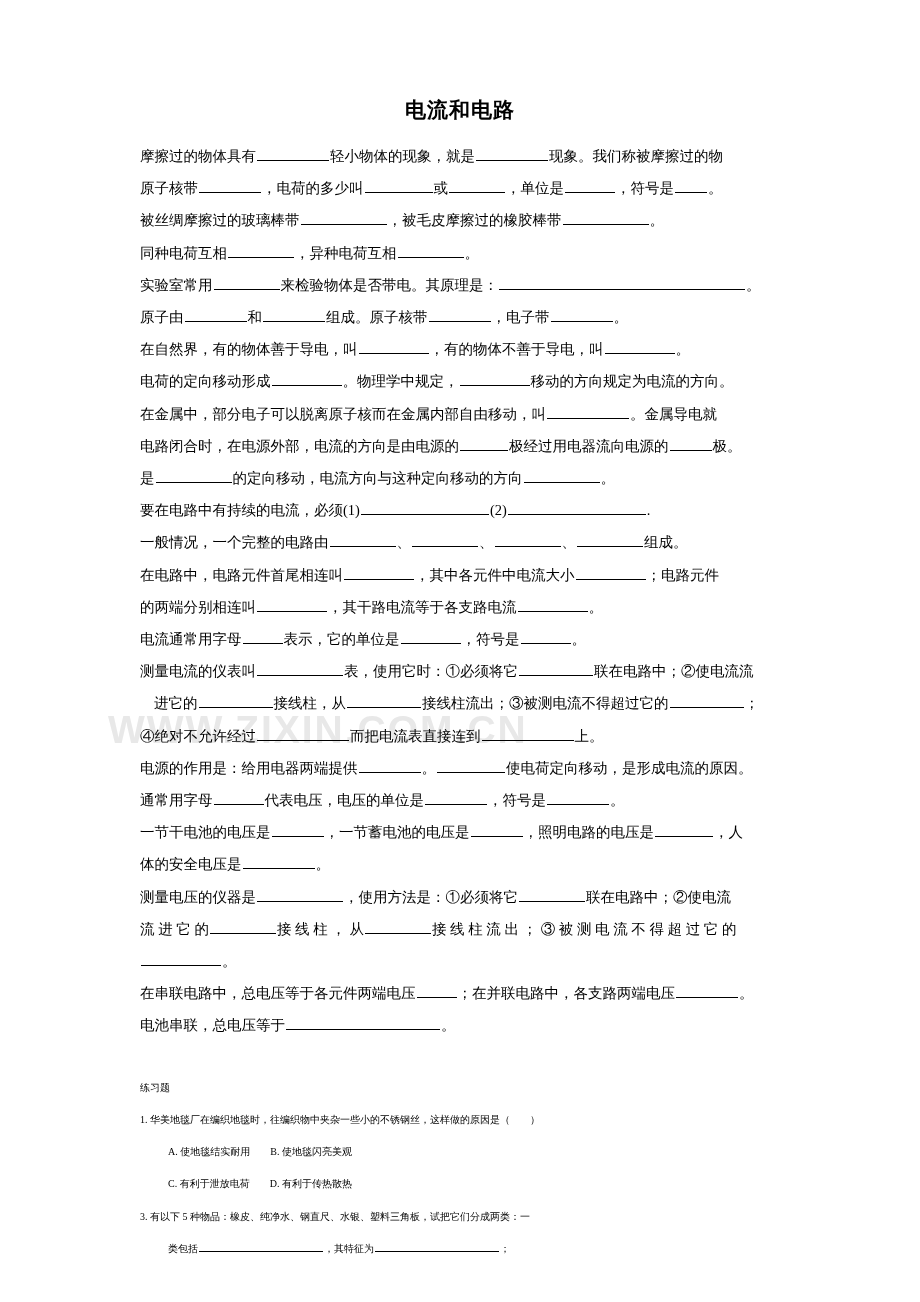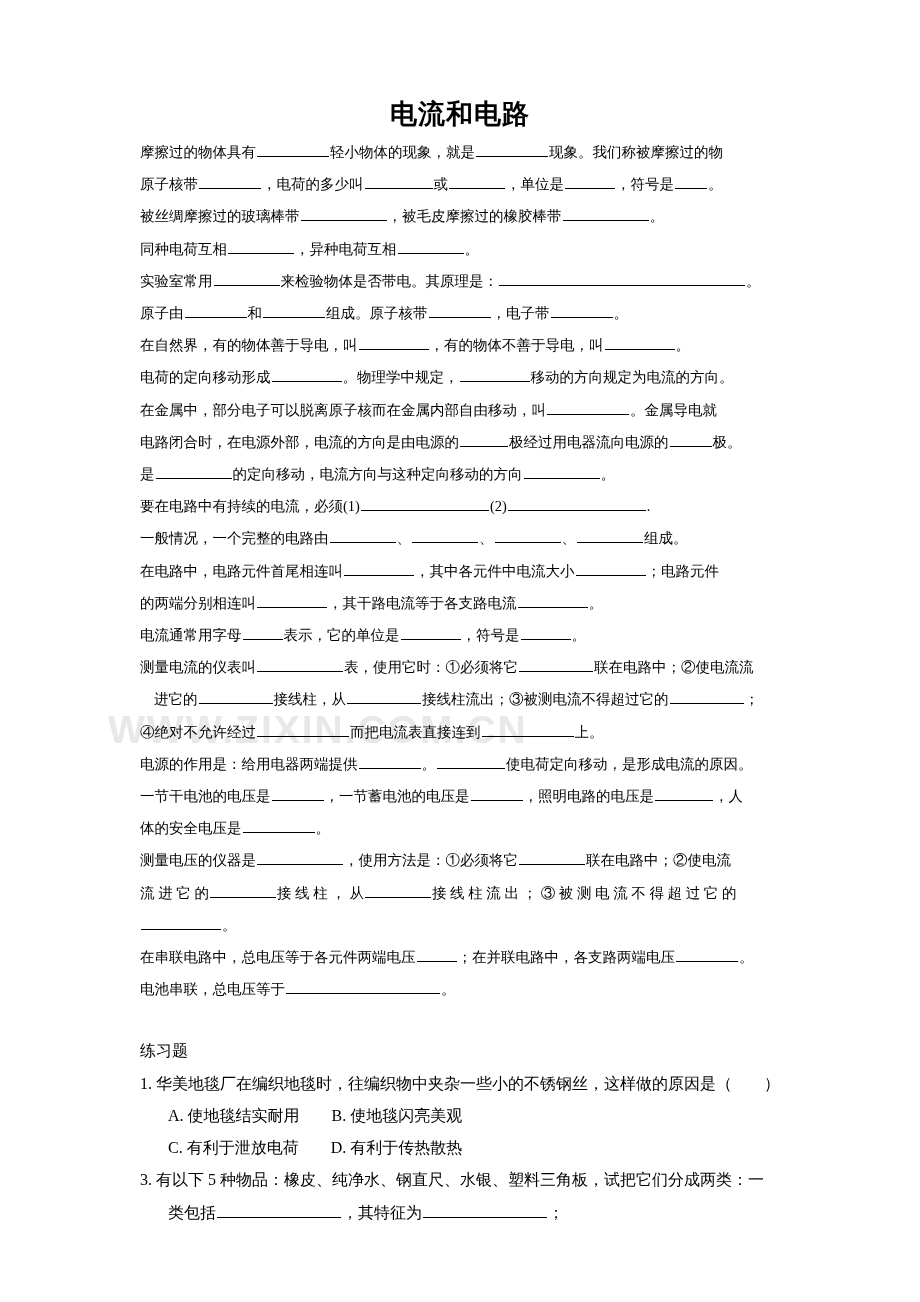--- a/index.html
+++ b/index.html
@@ -37,24 +37,24 @@
     pointer-events: none;
     white-space: nowrap;
   }
   .content {
     position: relative;
     z-index: 1;
     padding: 0 133px 0 133px;
   }
   h1.doc-title {
     font-family: "Liberation Sans", sans-serif;
-    font-size: 27px;
+    font-size: 21px;
     font-weight: bold;
     text-align: center;
-    margin: 96px 0 8px 0;
+    margin: 96px 0 20px 0;
     letter-spacing: 1px;
   }
   p.line {
     font-size: 14.5px;
     line-height: 25.2px;
     margin: 7px;
     text-align: justify;
     text-justify: inter-ideograph;
   }
   p.line.just {
@@ -64,21 +64,21 @@
     display: inline-block;
     border-bottom: 1px solid #000;
     height: 14px;
     vertical-align: baseline;
     margin: 0 1px;
   }
   .section-gap {
     height: 22px;
   }
   .exercises p.line {
-    font-size: 16px;
+    font-size: 10px;
     line-height: 25.2px;
   }
   .indent-1 {
     padding-left: 28px;
   }
 </style>
 </head>
 <body>
 
 <div class="page">
@@ -103,20 +103,21 @@
         <p class="line"><span>是</span><span class="blank" style="width: 76px;"></span><span>的定向移动，电流方向与这种定向移动的方向</span><span class="blank" style="width: 76px;"></span><span>。</span></p>
         <p class="line"><span>要在电路中有持续的电流，必须(1)</span><span class="blank" style="width: 128px;"></span><span>(2)</span><span class="blank" style="width: 138px;"></span><span>.</span></p>
         <p class="line"><span>一般情况，一个完整的电路由</span><span class="blank" style="width: 66px;"></span><span>、</span><span class="blank" style="width: 66px;"></span><span>、</span><span class="blank" style="width: 66px;"></span><span>、</span><span class="blank" style="width: 66px;"></span><span>组成。</span></p>
         <p class="line"><span>在电路中，电路元件首尾相连叫</span><span class="blank" style="width: 70px;"></span><span>，其中各元件中电流大小</span><span class="blank" style="width: 70px;"></span><span>；电路元件</span></p>
         <p class="line"><span>的两端分别相连叫</span><span class="blank" style="width: 70px;"></span><span>，其干路电流等于各支路电流</span><span class="blank" style="width: 70px;"></span><span>。</span></p>
         <p class="line"><span>电流通常用字母</span><span class="blank" style="width: 40px;"></span><span>表示，它的单位是</span><span class="blank" style="width: 60px;"></span><span>，符号是</span><span class="blank" style="width: 50px;"></span><span>。</span></p>
         <p class="line"><span>测量电流的仪表叫</span><span class="blank" style="width: 86px;"></span><span>表，使用它时：①必须将它</span><span class="blank" style="width: 74px;"></span><span>联在电路中；②使电流流</span></p>
         <p class="line" style="padding-left: 14px;"><span>进它的</span><span class="blank" style="width: 74px;"></span><span>接线柱，从</span><span class="blank" style="width: 74px;"></span><span>接线柱流出；③被测电流不得超过它的</span><span class="blank" style="width: 74px;"></span><span>；</span></p>
         <p class="line"><span>④绝对不允许经过</span><span class="blank" style="width: 92px;"></span><span>而把电流表直接连到</span><span class="blank" style="width: 92px;"></span><span>上。</span></p>
         <p class="line"><span>电源的作用是：给用电器两端提供</span><span class="blank" style="width: 62px;"></span><span>。</span><span class="blank" style="width: 68px;"></span><span>使电荷定向移动，是形成电流的原因。</span></p>
+        <p class="line"><span>通常用字母</span><span class="blank" style="width: 50px;"></span><span>代表电压，电压的单位是</span><span class="blank" style="width: 62px;"></span><span>，符号是</span><span class="blank" style="width: 62px;"></span><span>。</span></p>
         <p class="line"><span>一节干电池的电压是</span><span class="blank" style="width: 52px;"></span><span>，一节蓄电池的电压是</span><span class="blank" style="width: 52px;"></span><span>，照明电路的电压是</span><span class="blank" style="width: 58px;"></span><span>，人</span></p>
         <p class="line"><span>体的安全电压是</span><span class="blank" style="width: 72px;"></span><span>。</span></p>
         <p class="line"><span>测量电压的仪器是</span><span class="blank" style="width: 86px;"></span><span>，使用方法是：①必须将它</span><span class="blank" style="width: 66px;"></span><span>联在电路中；②使电流</span></p>
         <p class="line just"><span>流 进 它 的</span><span class="blank" style="width: 66px;"></span><span>接 线 柱 ， 从</span><span class="blank" style="width: 66px;"></span><span>接 线 柱 流 出 ； ③ 被 测 电 流 不 得 超 过 它 的</span></p>
         <p class="line"><span class="blank" style="width: 80px;"></span><span>。</span></p>
         <p class="line"><span>在串联电路中，总电压等于各元件两端电压</span><span class="blank" style="width: 40px;"></span><span>；在并联电路中，各支路两端电压</span><span class="blank" style="width: 62px;"></span><span>。</span></p>
         <p class="line"><span>电池串联，总电压等于</span><span class="blank" style="width: 154px;"></span><span>。</span></p>
       </div>
 
     <div class="section-gap"></div>

